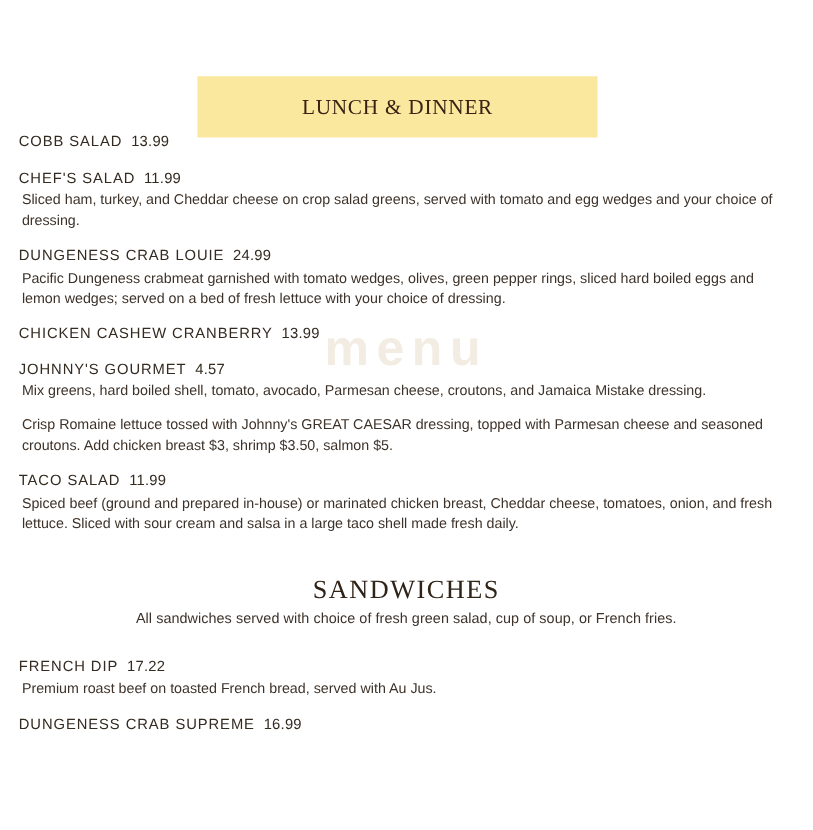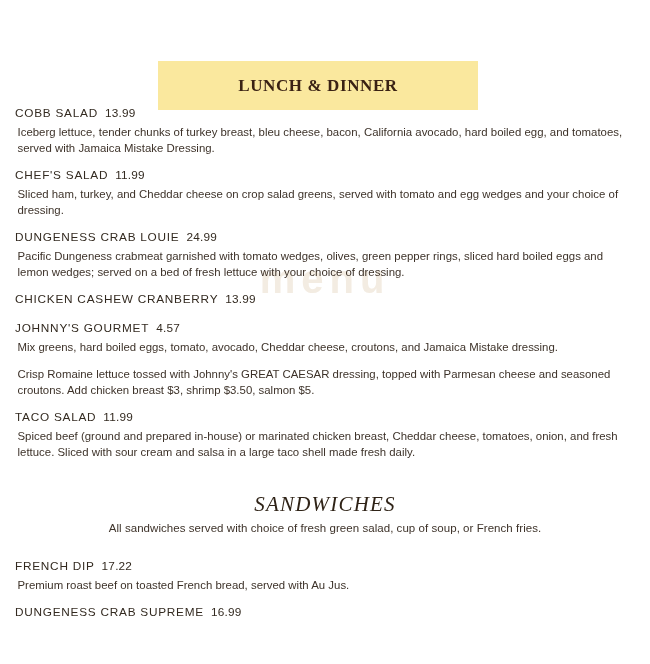--- a/index.html
+++ b/index.html
@@ -52,41 +52,40 @@
     top: 0;
     width: 320px;
     height: 49px;
     background: #fae89e;
     display: flex;
     align-items: center;
     justify-content: center;
   }
   .banner-title {
     font-family: "Liberation Serif", serif;
-    font-weight: 700;
+    font-weight: 400;
     font-size: 17px;
     letter-spacing: 0.6px;
     color: #3a2214;
     text-align: right;
   }
 
   
   .section {
     width: 620px;
     margin: 0 auto;
     text-align: center;
   }
   .section-title {
     font-family: "Liberation Serif", serif;
     font-size: 21px;
     font-weight: 400;
     letter-spacing: 1.2px;
     color: #2f2317;
     line-height: 1.1;
-    font-style: italic;
   }
   .section-note {
     font-family: "Liberation Sans", sans-serif;
     font-size: 11.5px;
     font-weight: 300;
     color: #3d3229;
     letter-spacing: 0.05px;
     line-height: 1.45;
     margin-top: 4px;
   }
@@ -145,21 +144,20 @@
     </div>
 
     <div class="section salads-heading">
       <div class="section-title">SALADS</div>
     </div>
 
     <div class="item salads-first">
       <div class="item-head">
         <span class="item-name">COBB SALAD</span><span class="item-price">13.99</span>
       </div>
-      <div class="item-desc">Iceberg lettuce, tender chunks of turkey breast, bleu cheese, bacon, California avocado, hard boiled egg, and tomatoes, served with Jamaica Mistake Dressing.</div>
     </div>
 
     <div class="item">
       <div class="item-head">
         <span class="item-name">CHEF'S SALAD</span><span class="item-price">11.99</span>
       </div>
       <div class="item-desc">Sliced ham, turkey, and Cheddar cheese on crop salad greens, served with tomato and egg wedges and your choice of dressing.</div>
     </div>
 
     <div class="item">
@@ -172,21 +170,21 @@
     <div class="item">
       <div class="item-head">
         <span class="item-name">CHICKEN CASHEW CRANBERRY</span><span class="item-price">13.99</span>
       </div>
     </div>
 
     <div class="item">
       <div class="item-head">
         <span class="item-name">JOHNNY'S GOURMET</span><span class="item-price">4.57</span>
       </div>
-      <div class="item-desc">Mix greens, hard boiled eggs, tomato, avocado, Cheddar cheese, croutons, and Jamaica Mistake dressing.</div>
+      <div class="item-desc">Mix greens, hard boiled shell, tomato, avocado, Parmesan cheese, croutons, and Jamaica Mistake dressing.</div>
     </div>
 
     <div class="item">
       <div class="item-desc">Crisp Romaine lettuce tossed with Johnny's GREAT CAESAR dressing, topped with Parmesan cheese and seasoned croutons. Add chicken breast $3, shrimp $3.50, salmon $5.</div>
     </div>
 
     <div class="item">
       <div class="item-head">
         <span class="item-name">TACO SALAD</span><span class="item-price">11.99</span>
       </div>

